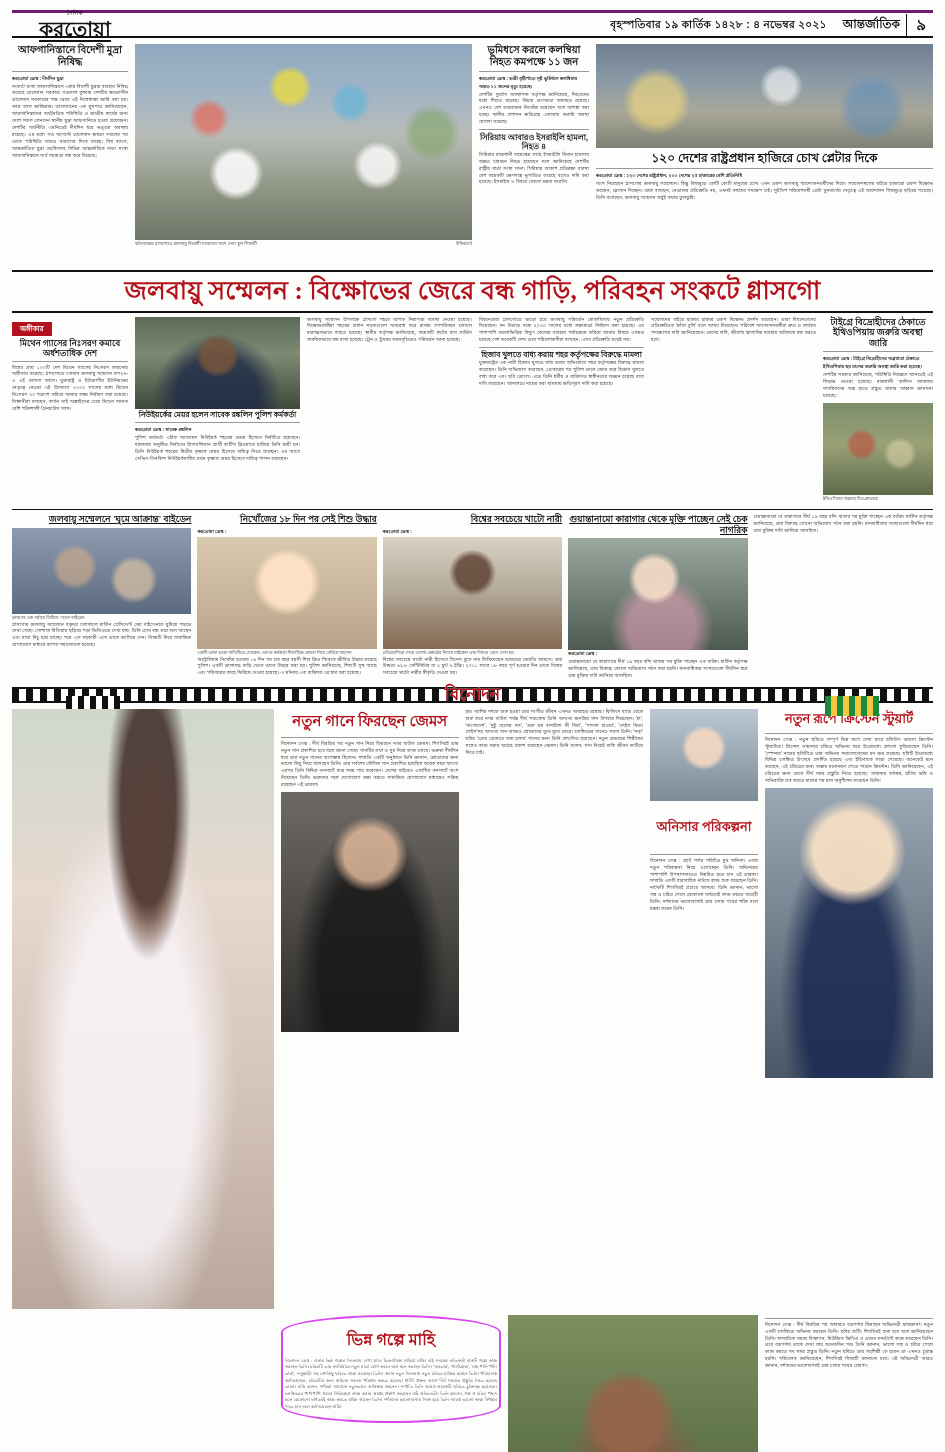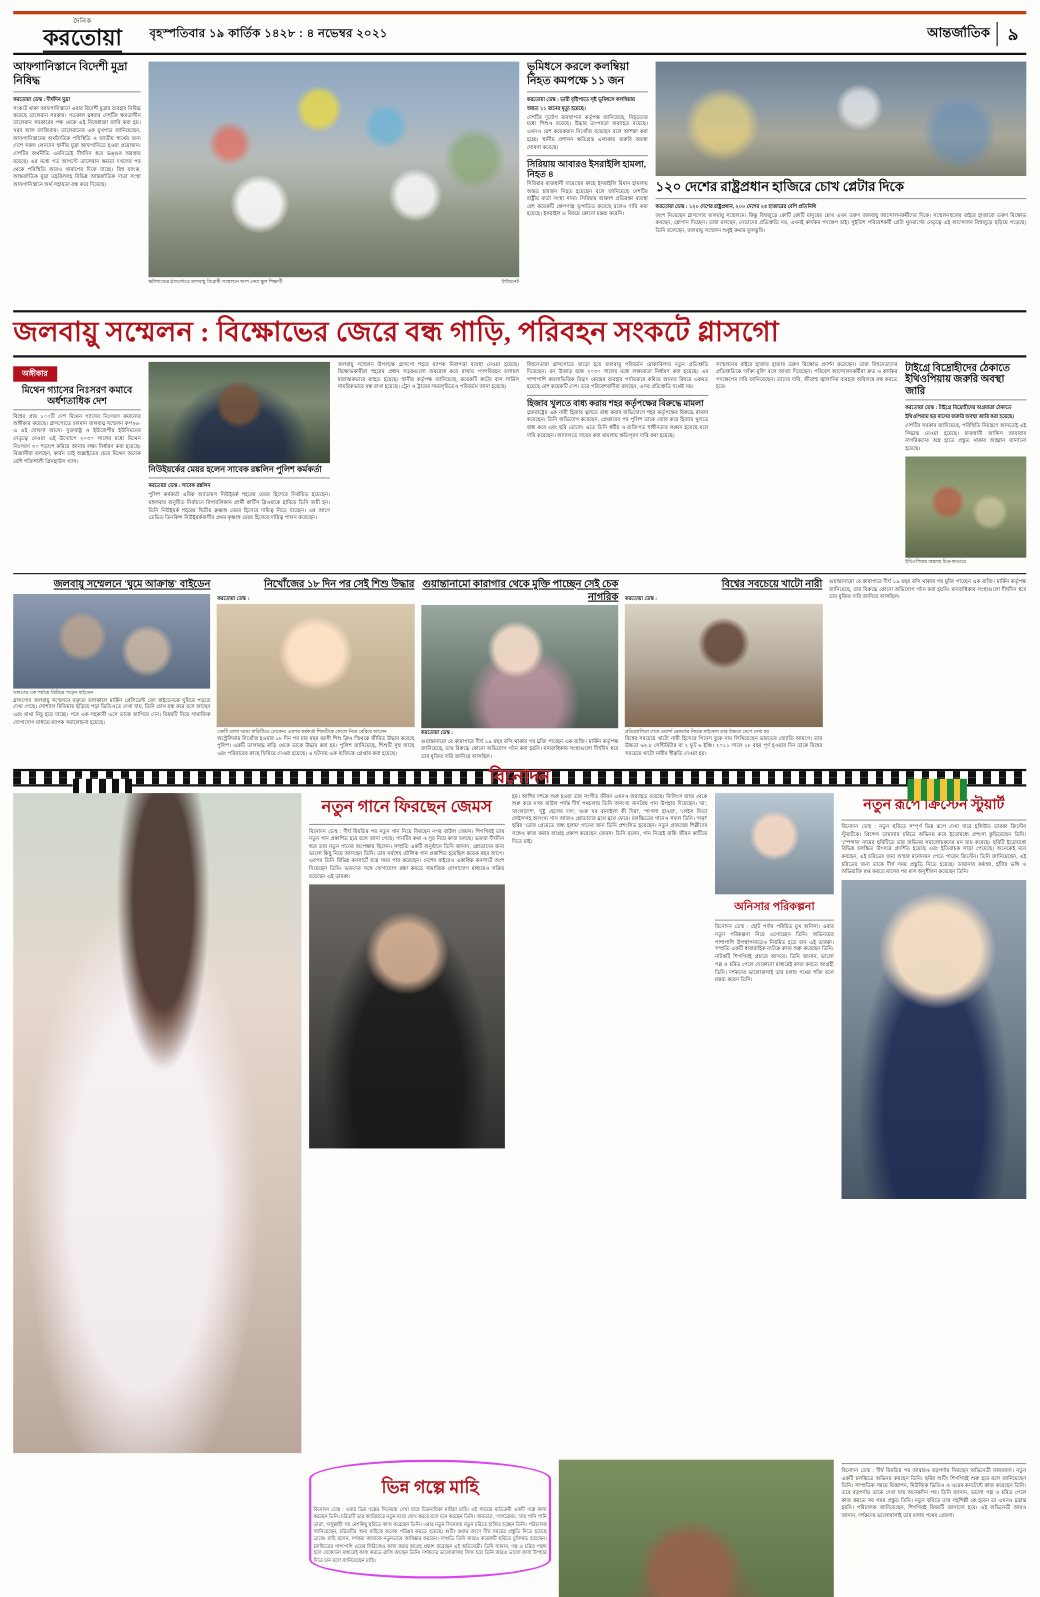--- a/index.html
+++ b/index.html
@@ -13,48 +13,48 @@
   }
   .page {
     position: relative;
     width: 945px; height: 1452px;
     background: #fdfdfb;
     padding: 10px 12px;
   }
 
   
   .masthead {
-    display: flex; align-items: center; gap: 2px;
-    border-top: 3px solid #c2410c;
+    display: flex; align-items: center; gap: 16px;
+    border-top: 3px solid #701a75;
     border-bottom: 2px solid #111;
     padding: 4px 4px 3px 4px;
-    height: 40px;
+    height: 28px;
   }
   .logo-box { display:flex; flex-direction:column; align-items:center; min-width:118px; }
   .logo-small { font-size: 6px; letter-spacing:.5px; color:#111; }
   .logo-main {
     font-family: "Liberation Serif", "DejaVu Serif", serif;
     font-size: 20px; font-weight: bold; line-height: 1;
     border-bottom: 2px solid #111; padding-bottom:1px;
   }
   .masthead-date {
-    flex: 1; text-align: left;
+    flex: 1; text-align: right;
     font-size: 10.5px; letter-spacing: .3px; font-weight: bold;
   }
   .masthead-sec { display:flex; align-items:center; gap:6px; }
   .sec-name { font-size: 12px; font-weight: bold; text-align: right; }
   .sec-bar { width:1px; height:22px; background:#111; }
   .page-no {
     font-size: 15px; font-weight: bold; min-width: 16px; text-align:center;
   }
 
   
   .hl {
     font-family: "Liberation Serif", "DejaVu Serif", serif;
-    font-weight: bold; line-height: 1.18; 
+    font-weight: bold; line-height: 1.18; text-align:center;
   }
   .body-text {
     font-size: 4.6px; line-height: 1.5; text-align: justify;
     color:#222; letter-spacing:.1px;
     -webkit-hyphens:auto; hyphens:auto;
   }
   .byline { font-size:4.6px; font-weight:bold; text-align:left; margin-bottom:1px; }
   .thin { border-top:1px solid #999; margin:3px 0; }
   .photo {
     background: #c9c9c9; position: relative; overflow: hidden;
@@ -327,35 +327,35 @@
 
     <div class="col">
       <div class="hl">নিখোঁজের ১৮ দিন পর সেই শিশু উদ্ধার</div>
       <div class="byline">করতোয়া ডেস্ক :</div>
       <div class="photo ph-child"></div>
       <div class="cap">একটি তালা ভাঙা বাড়িটিতে ঢোকেন। এরপর কর্মকর্তা শিশুটিকে কোলে নিয়ে বেরিয়ে আসেন</div>
       <div class="body-text">অস্ট্রেলিয়ায় নিখোঁজ হওয়ার ১৮ দিন পর চার বছর বয়সী শিশু ক্লিও স্মিথকে জীবিত উদ্ধার করেছে পুলিশ। একটি তালাবদ্ধ বাড়ি থেকে তাকে উদ্ধার করা হয়। পুলিশ জানিয়েছে, শিশুটি সুস্থ আছে এবং পরিবারের কাছে ফিরিয়ে দেওয়া হয়েছে। এ ঘটনায় এক ব্যক্তিকে গ্রেপ্তার করা হয়েছে।</div>
     </div>
 
     <div class="col">
-      <div class="hl">গুয়ান্তানামো কারাগার থেকে মুক্তি পাচ্ছেন সেই চেক নাগরিক</div>
-      <div class="photo ph-woman"></div>
-      <div class="byline">করতোয়া ডেস্ক :</div>
-      <div class="body-text">গুয়ান্তানামো বে কারাগারে দীর্ঘ ১৯ বছর বন্দি থাকার পর মুক্তি পাচ্ছেন এক ব্যক্তি। মার্কিন কর্তৃপক্ষ জানিয়েছে, তার বিরুদ্ধে কোনো অভিযোগ গঠন করা হয়নি। মানবাধিকার সংস্থাগুলো দীর্ঘদিন ধরে তার মুক্তির দাবি জানিয়ে আসছিল।</div>
-    </div>
-
-    <div class="col">
       <div class="hl">বিশ্বের সবচেয়ে খাটো নারী</div>
       <div class="byline">করতোয়া ডেস্ক :</div>
       <div class="photo ph-short"></div>
       <div class="cap">প্রতিযোগিতা শেষে ওয়ার্ল্ড রেকর্ডের নিয়মে মাইকেল তার উচ্চতা মেপে দেখা হয়</div>
       <div class="body-text">বিশ্বের সবচেয়ে খাটো নারী হিসেবে গিনেস বুকে নাম লিখিয়েছেন ভারতের জ্যোতি আমগে। তার উচ্চতা ৬২.৮ সেন্টিমিটার বা ২ ফুট ৬ ইঞ্চি। ২০১১ সালে ১৮ বছর পূর্ণ হওয়ার দিন তাকে বিশ্বের সবচেয়ে খাটো নারীর স্বীকৃতি দেওয়া হয়।</div>
     </div>
 
     <div class="col">
+      <div class="hl">গুয়ান্তানামো কারাগার থেকে মুক্তি পাচ্ছেন সেই চেক নাগরিক</div>
+      <div class="photo ph-woman"></div>
+      <div class="byline">করতোয়া ডেস্ক :</div>
+      <div class="body-text">গুয়ান্তানামো বে কারাগারে দীর্ঘ ১৯ বছর বন্দি থাকার পর মুক্তি পাচ্ছেন এক ব্যক্তি। মার্কিন কর্তৃপক্ষ জানিয়েছে, তার বিরুদ্ধে কোনো অভিযোগ গঠন করা হয়নি। মানবাধিকার সংস্থাগুলো দীর্ঘদিন ধরে তার মুক্তির দাবি জানিয়ে আসছিল।</div>
+    </div>
+
+    <div class="col">
       <div class="body-text">গুয়ান্তানামো বে কারাগারে দীর্ঘ ১৯ বছর বন্দি থাকার পর মুক্তি পাচ্ছেন এক ব্যক্তি। মার্কিন কর্তৃপক্ষ জানিয়েছে, তার বিরুদ্ধে কোনো অভিযোগ গঠন করা হয়নি। মানবাধিকার সংস্থাগুলো দীর্ঘদিন ধরে তার মুক্তির দাবি জানিয়ে আসছিল।</div>
     </div>
   </div>
 
   <div class="ent-strip">
     <div class="ent-deco l"></div>
     <div class="ent-deco r"></div>
     <div class="ent-title">বিনোদন</div>
   </div>
 
@@ -371,21 +371,21 @@
       <div class="body-text">বিনোদন ডেস্ক : দীর্ঘ বিরতির পর নতুন গান নিয়ে ফিরছেন নগর বাউল জেমস। শিগগিরই তার নতুন গান প্রকাশিত হবে বলে জানা গেছে। গানটির কথা ও সুর নিয়ে কাজ চলছে। ভক্তরা দীর্ঘদিন ধরে তার নতুন গানের অপেক্ষায় ছিলেন। সম্প্রতি একটি অনুষ্ঠানে তিনি জানান, শ্রোতাদের জন্য ভালো কিছু নিয়ে আসছেন তিনি। তার সর্বশেষ মৌলিক গান প্রকাশিত হয়েছিল কয়েক বছর আগে। এরপর তিনি বিভিন্ন কনসার্টে ব্যস্ত সময় পার করেছেন। দেশের বাইরেও একাধিক কনসার্টে অংশ নিয়েছেন তিনি। ভক্তদের সঙ্গে যোগাযোগ রক্ষা করতে সামাজিক যোগাযোগ মাধ্যমেও সক্রিয় রয়েছেন এই তারকা।</div>
       <div class="photo ph-james" style="margin-top:3px"></div>
     </div>
 
     <div class="col">
       <div class="body-text">হয়। আশির দশকে শুরু হওয়া তার সংগীত জীবন এখনও অব্যাহত রয়েছে। ফিলিংস ব্যান্ড থেকে শুরু করে নগর বাউল পর্যন্ত দীর্ঘ পথচলায় তিনি অসংখ্য জনপ্রিয় গান উপহার দিয়েছেন। 'মা', 'বাংলাদেশ', 'দুষ্টু ছেলের দল', 'গুরু ঘর বানাইলা কী দিয়া', 'পাগলা হাওয়া', 'লেইস ফিতা লেইস'সহ অসংখ্য গান আজও শ্রোতাদের মুখে মুখে ফেরে। চলচ্চিত্রের গানেও সফল তিনি। 'সত্তা' ছবির 'তোর প্রেমেতে অন্ধ হলাম' গানের জন্য তিনি প্রশংসিত হয়েছেন। নতুন প্রজন্মের শিল্পীদের সঙ্গেও কাজ করার আগ্রহ প্রকাশ করেছেন জেমস। তিনি বলেন, গান নিয়েই বাকি জীবন কাটিয়ে দিতে চাই।</div>
     </div>
 
     <div class="col">
       <div class="photo ph-anisa"></div>
-      <div class="ent-hl-red" style="font-size:10px;margin:3px 0">অনিসার পরিকল্পনা</div>
+      <div class="ent-hl-red" style="font-size:13px;margin:16px 0">অনিসার পরিকল্পনা</div>
       <div class="thin"></div>
       <div class="body-text">বিনোদন ডেস্ক : ছোট পর্দার পরিচিত মুখ অনিসা। এবার নতুন পরিকল্পনা নিয়ে এগোচ্ছেন তিনি। অভিনয়ের পাশাপাশি উপস্থাপনাতেও নিয়মিত হতে চান এই তারকা। সম্প্রতি একটি ধারাবাহিক নাটকে কাজ শুরু করেছেন তিনি। নাটকটি শিগগিরই প্রচারে আসবে। তিনি জানান, ভালো গল্প ও চরিত্র পেলে যেকোনো মাধ্যমেই কাজ করতে আগ্রহী তিনি। দর্শকদের ভালোবাসাই তার চলার পথের শক্তি বলে মন্তব্য করেন তিনি।</div>
     </div>
 
     <div class="col">
       <div class="ent-hl-red" style="font-size:13px;margin-bottom:3px">নতুন রূপে ক্রিস্টেন স্টুয়ার্ট</div>
       <div class="thin"></div>
       <div class="body-text">বিনোদন ডেস্ক : নতুন ছবিতে সম্পূর্ণ ভিন্ন রূপে দেখা যাবে হলিউড তারকা ক্রিস্টেন স্টুয়ার্টকে। প্রিন্সেস ডায়ানার চরিত্রে অভিনয় করে ইতোমধ্যে প্রশংসা কুড়িয়েছেন তিনি। 'স্পেন্সার' নামের ছবিটিতে তার অভিনয় সমালোচকদের মন জয় করেছে। ছবিটি ইতোমধ্যে বিভিন্ন চলচ্চিত্র উৎসবে প্রদর্শিত হয়েছে এবং ইতিবাচক সাড়া পেয়েছে। অনেকেই মনে করছেন, এই চরিত্রের জন্য অস্কার মনোনয়ন পেতে পারেন ক্রিস্টেন। তিনি জানিয়েছেন, এই চরিত্রের জন্য তাকে দীর্ঘ সময় প্রস্তুতি নিতে হয়েছে। ডায়ানার কণ্ঠস্বর, হাঁটার ভঙ্গি ও অভিব্যক্তি রপ্ত করতে মাসের পর মাস অনুশীলন করেছেন তিনি।</div>
       <div class="photo ph-kristen" style="margin-top:3px"></div>
     </div>

